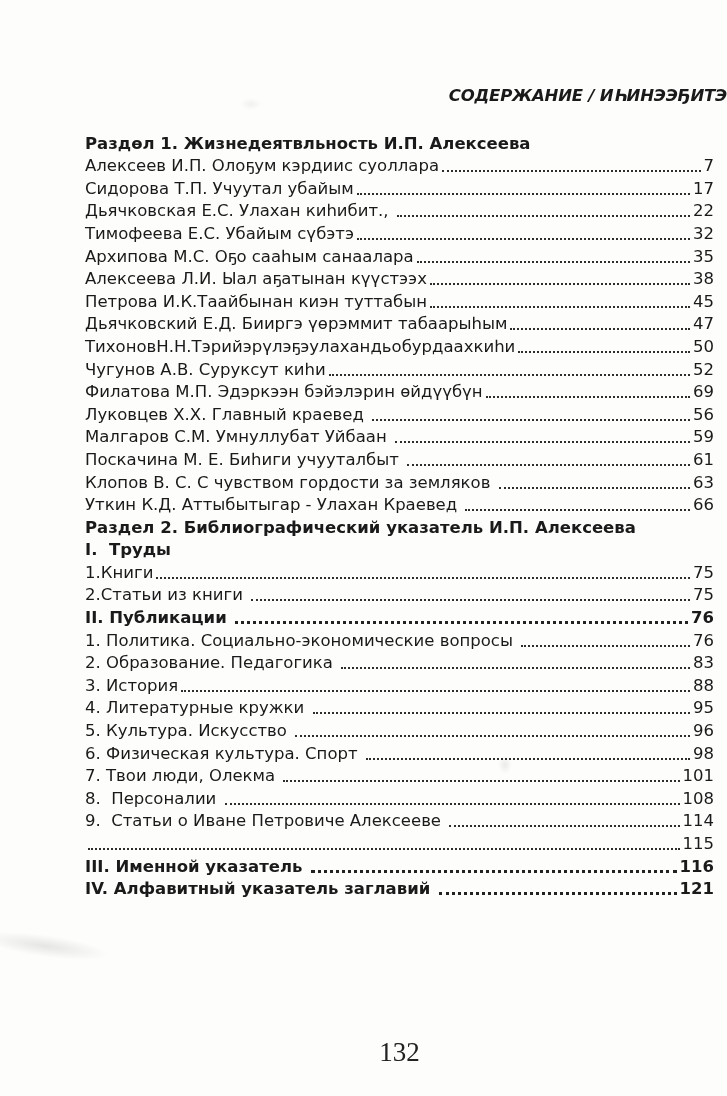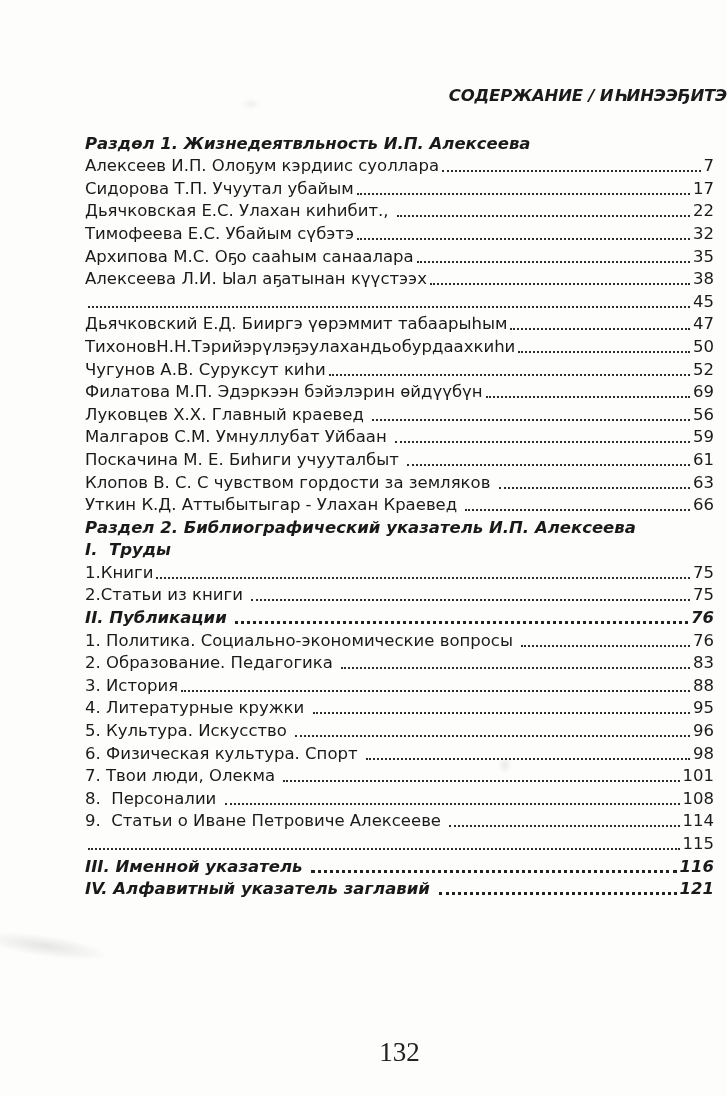--- a/index.html
+++ b/index.html
@@ -48,21 +48,20 @@
     border-bottom: 2.2px dotted #2d2d2d;
     margin: 0 3px 4px 3px;
   }
   .toc-row .pagenum {
     flex: 0 0 auto;
     text-align: right;
     white-space: pre;
   }
   .toc-row.bold {
     font-weight: 700;
-    font-style: italic;
   }
   .toc-row.bold .leader { border-bottom: 3px dotted #222; margin-bottom: 4px; }
   .footer-pagenum {
     position: absolute;
     top: 1037px;
     left: 85px;
     width: 629px;
     text-align: center;
     font-family: "Liberation Serif", "DejaVu Serif", serif;
     font-size: 27px;
@@ -131,20 +130,21 @@
       <span class="label">Архипова М.С. Оҕо сааһым санаалара</span>
       <span class="leader"></span>
       <span class="pagenum">35</span>
     </div>
       <div class="toc-row">
       <span class="label">Алексеева Л.И. Ыал аҕатынан күүстээх</span>
       <span class="leader"></span>
       <span class="pagenum">38</span>
     </div>
       <div class="toc-row">
+      <span class="label">Петрова И.К.Таайбынан киэн туттабын</span>
       <span class="leader"></span>
       <span class="pagenum">45</span>
     </div>
       <div class="toc-row">
       <span class="label">Дьячковский Е.Д. Бииргэ үөрэммит табаарыһым</span>
       <span class="leader"></span>
       <span class="pagenum">47</span>
     </div>
       <div class="toc-row">
       <span class="label">ТихоновН.Н.Тэрийэрүлэҕэулахандьобурдаахкиһи</span>

